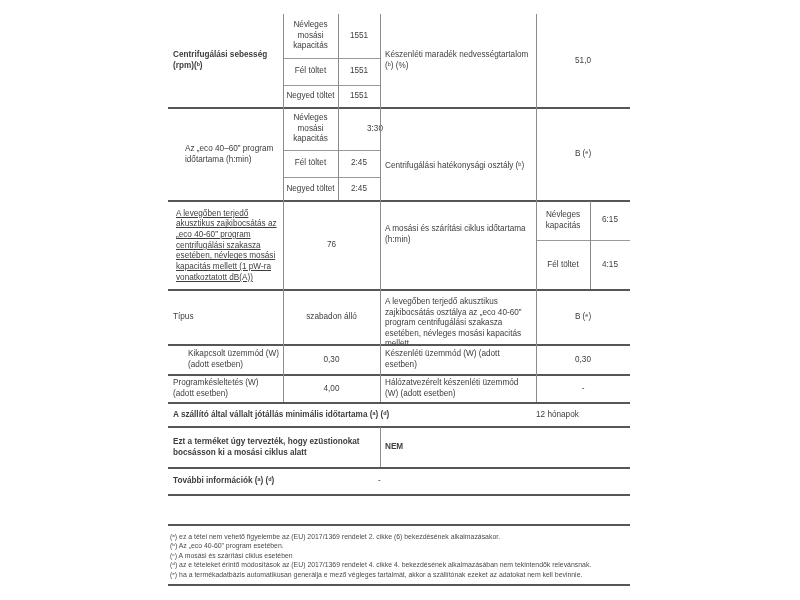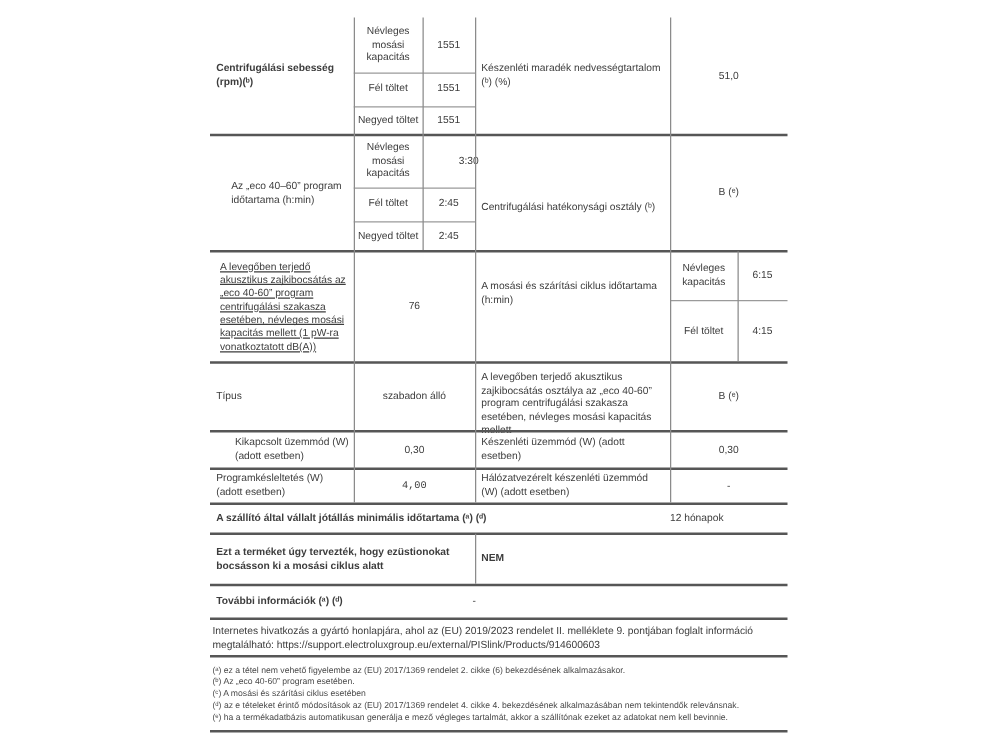--- a/index.html
+++ b/index.html
@@ -93,36 +93,33 @@
     <div class="cell lbl" style="left:0;top:276px;width:115px;height:55px;">Típus</div>
     <div class="cell lbl" style="left:212px;top:276px;width:156px;height:67px;">A levegőben terjedő akusztikus zajkibocsátás osztálya az „eco 40-60” program centrifugálási szakasza esetében, névleges mosási kapacitás mellett</div>
     <div class="cell ctr" style="left:368px;top:276px;width:94px;height:55px;">B (ᵉ)</div>
 
     <div class="cell lbl" style="left:15px;top:331px;width:115px;height:30px;">Kikapcsolt üzemmód (W) (adott esetben)</div>
     <div class="cell ctr" style="left:115px;top:331px;width:97px;height:30px;">0,30</div>
     <div class="cell lbl" style="left:212px;top:331px;width:156px;height:30px;">Készenléti üzemmód (W) (adott esetben)</div>
     <div class="cell ctr" style="left:368px;top:331px;width:94px;height:30px;">0,30</div>
 
     <div class="cell lbl" style="left:0;top:361px;width:115px;height:28px;">Programkésleltetés (W) (adott esetben)</div>
-    <div class="cell ctr" style="left:115px;top:361px;width:97px;height:28px;font-family:Liberation Mono, monospace;">4,00</div>
+    <div class="cell ctr" style="left:115px;top:361px;width:97px;height:28px;">4,00</div>
     <div class="cell lbl" style="left:212px;top:361px;width:156px;height:28px;">Hálózatvezérelt készenléti üzemmód (W) (adott esetben)</div>
     <div class="cell ctr" style="left:368px;top:361px;width:94px;height:28px;">-</div>
 
     <div class="cell lbl bold" style="left:0;top:389px;width:368px;height:24px;">A szállító által vállalt jótállás minimális időtartama (ᵃ) (ᵈ)</div>
     <div class="cell lbl" style="left:368px;top:389px;width:94px;height:24px;padding-left:0;">12 hónapok</div>
 
     <div class="cell lbl bold" style="left:0;top:413px;width:212px;height:41px;">Ezt a terméket úgy tervezték, hogy ezüstionokat bocsásson ki a mosási ciklus alatt</div>
     <div class="cell lbl bold" style="left:212px;top:413px;width:250px;height:41px;">NEM</div>
 
     <div class="cell lbl bold" style="left:0;top:454px;width:205px;height:27px;">További információk (ᵃ) (ᵈ)</div>
     <div class="cell lbl" style="left:205px;top:454px;width:40px;height:27px;">-</div>
 
-    <div class="para" style="left:2px;top:485px;width:458px;">
-      <span>Internetes hivatkozás a gyártó honlapjára, ahol az (EU) 2019/2023 rendelet II. melléklete 9. pontjában foglalt információ megtalálható: </span><span>https://support.electroluxgroup.eu/external/PISlink/Products/914600603</span>
-    </div>
 
     <div id="footnotes">
       <div class="footnote">(ᵃ) ez a tétel nem vehető figyelembe az (EU) 2017/1369 rendelet 2. cikke (6) bekezdésének alkalmazásakor.</div>
       <div class="footnote">(ᵇ) Az „eco 40-60” program esetében.</div>
       <div class="footnote">(ᶜ) A mosási és szárítási ciklus esetében</div>
       <div class="footnote">(ᵈ) az e tételeket érintő módosítások az (EU) 2017/1369 rendelet 4. cikke 4. bekezdésének alkalmazásában nem tekintendők relevánsnak.</div>
       <div class="footnote">(ᵉ) ha a termékadatbázis automatikusan generálja e mező végleges tartalmát, akkor a szállítónak ezeket az adatokat nem kell bevinnie.</div>
     </div>
 
     <div class="hline" style="left:0;top:93px;width:462px;"></div>

